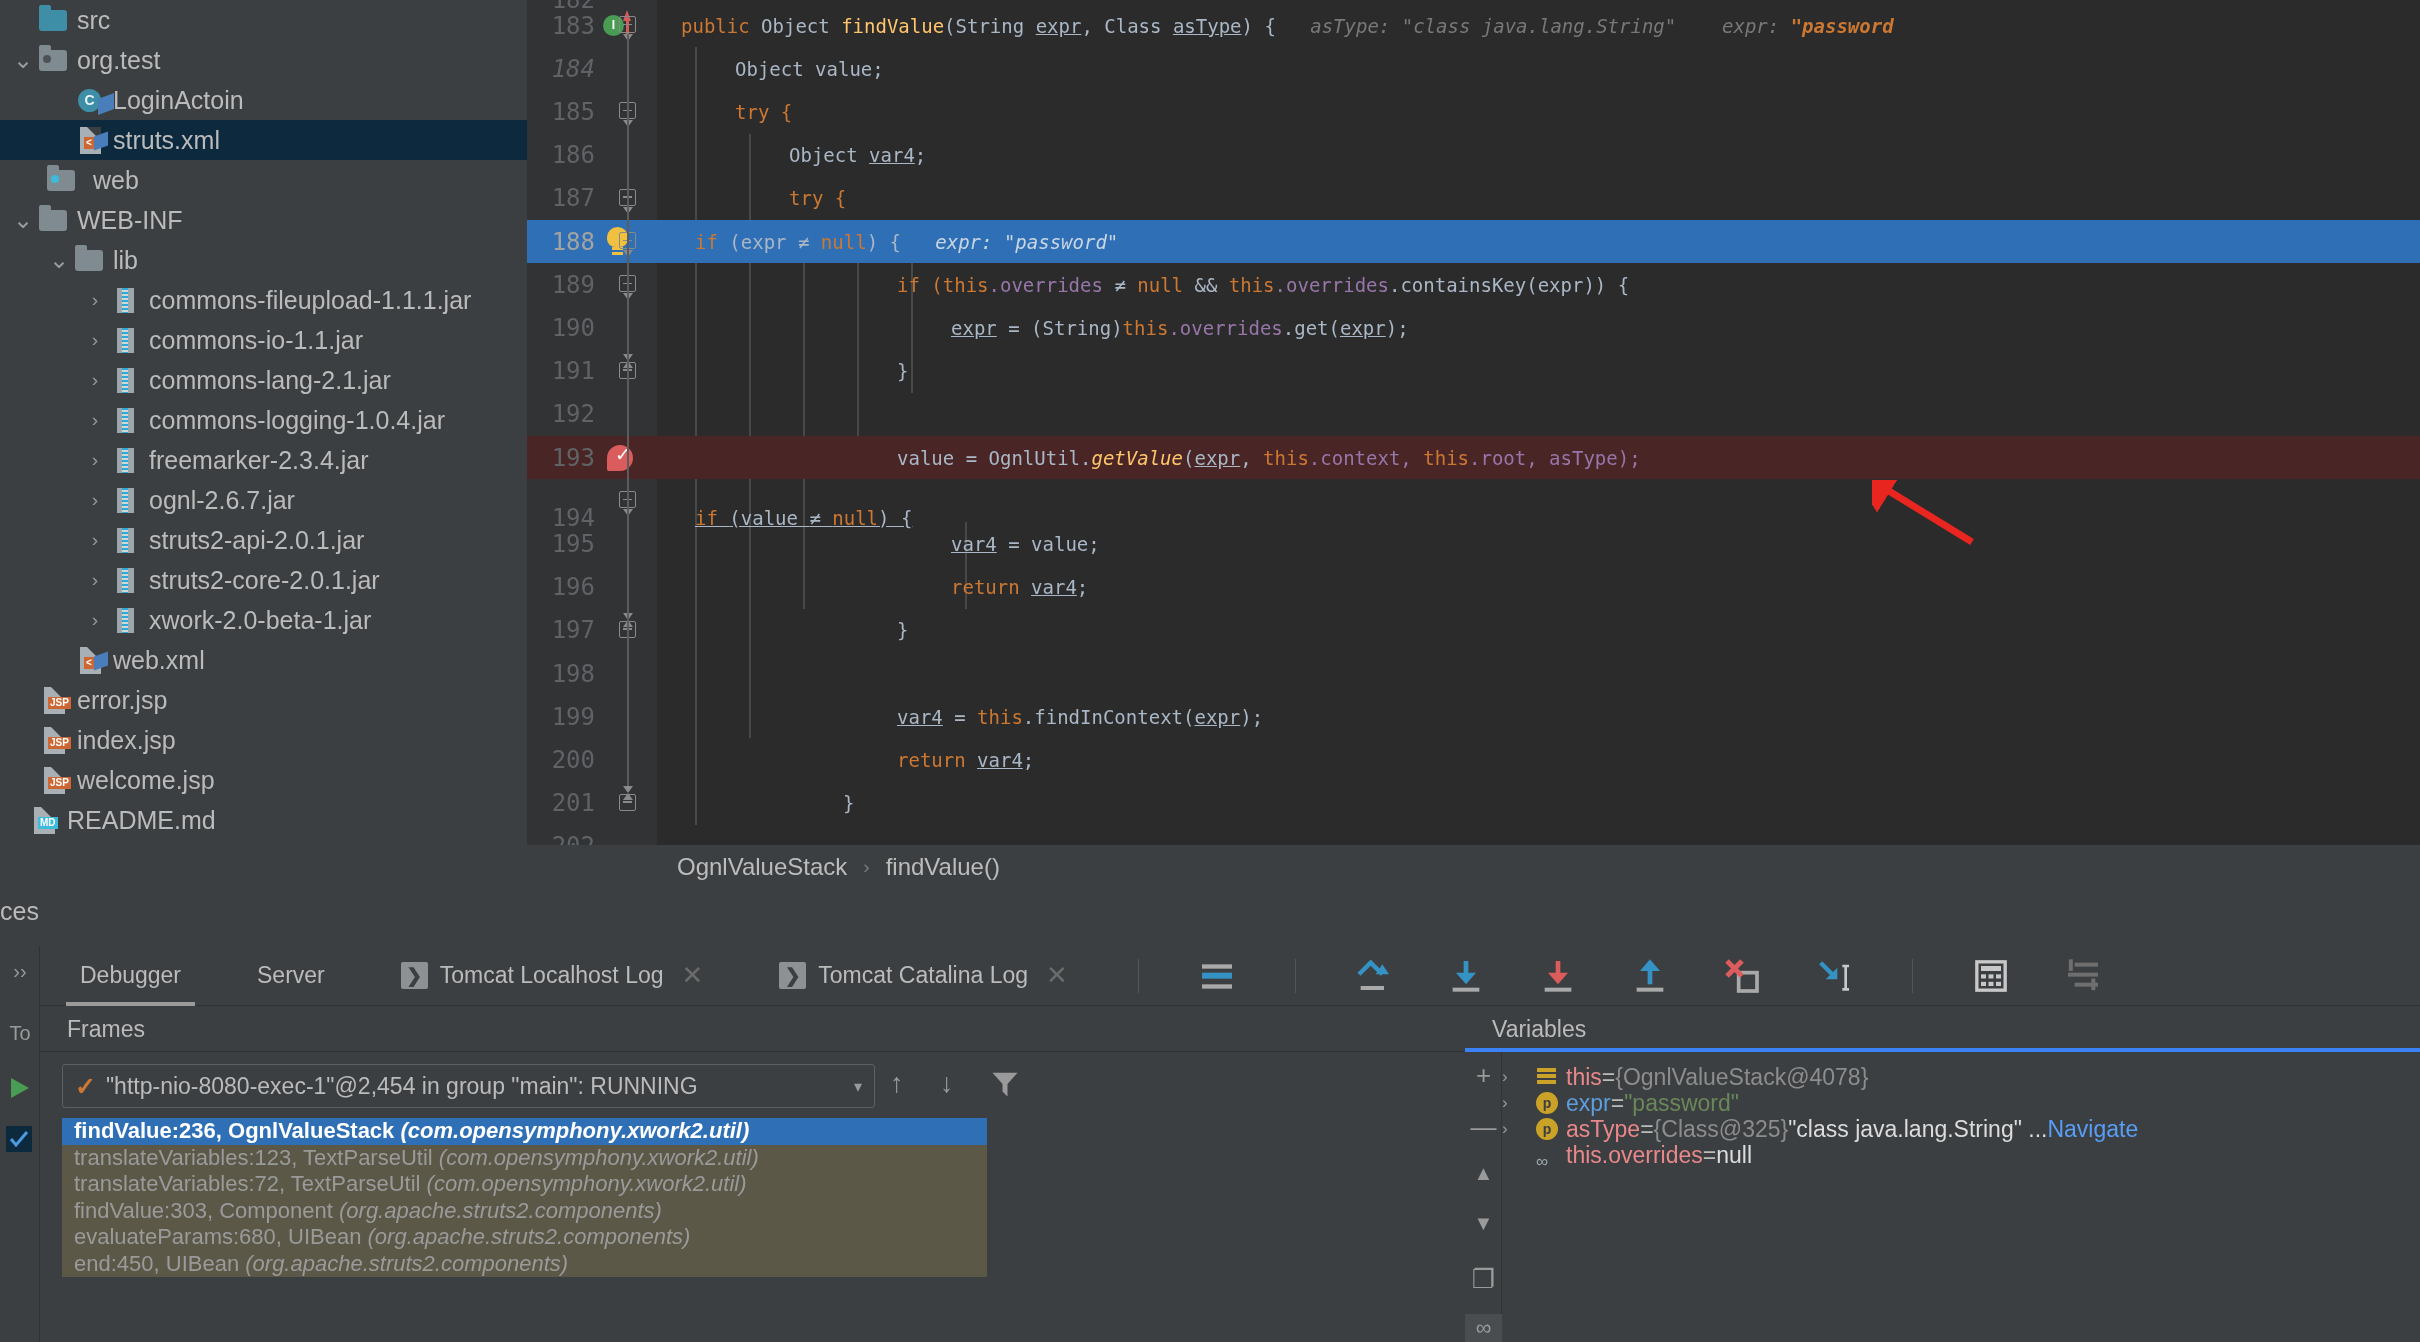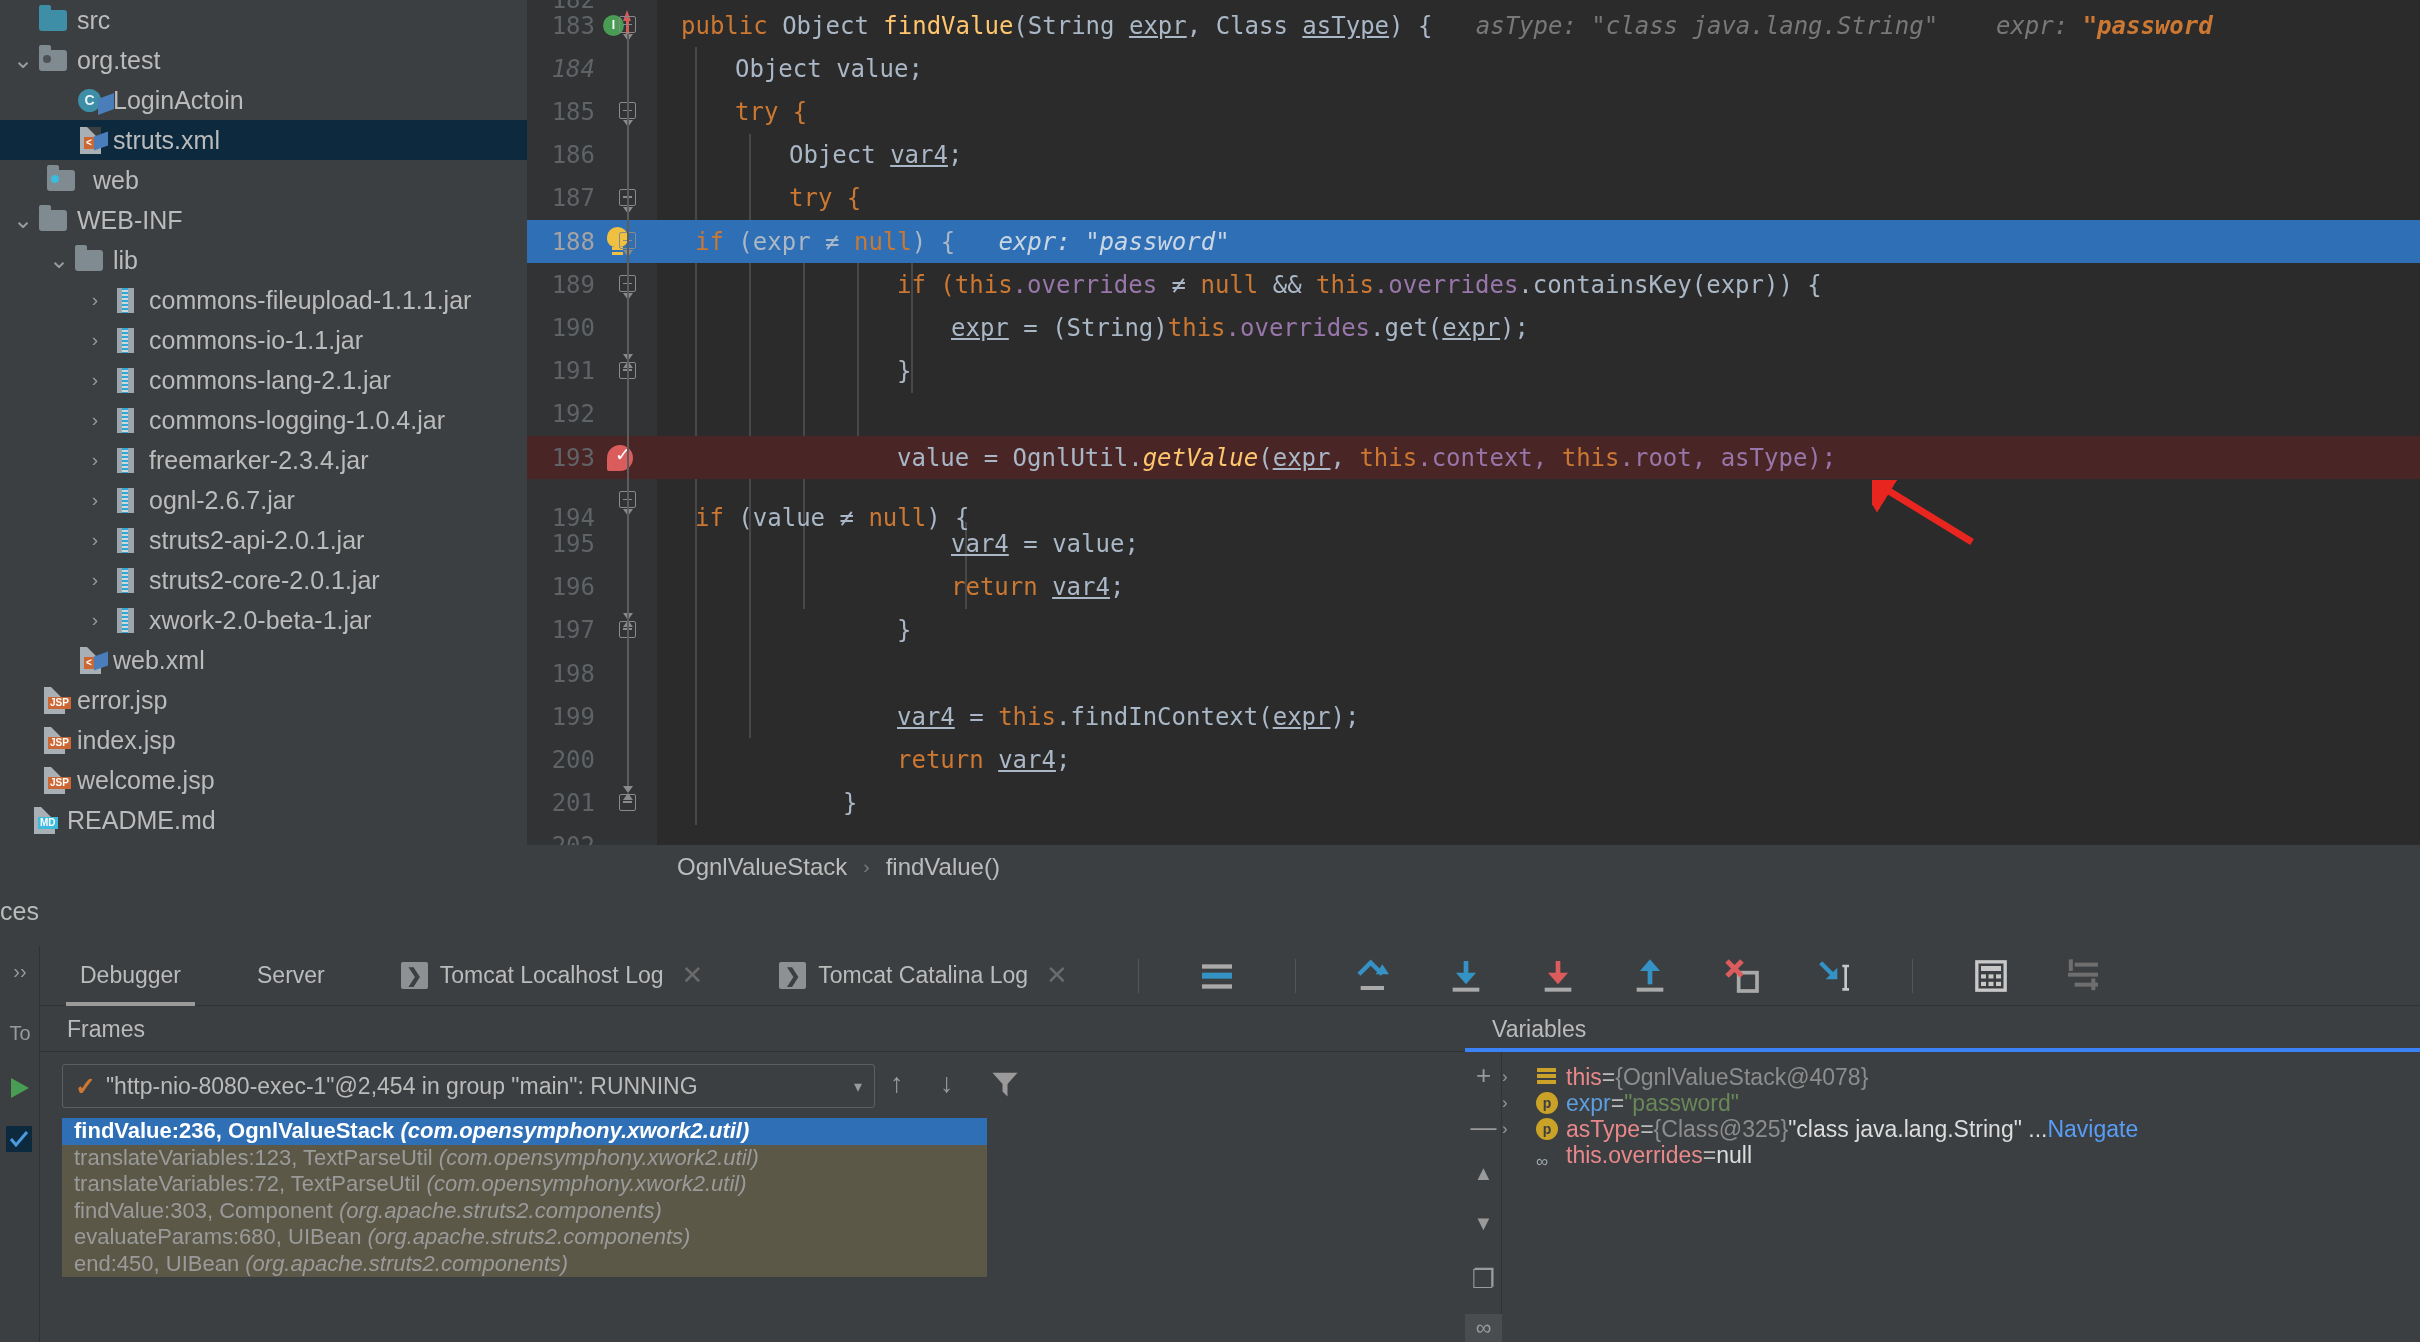--- a/index.html
+++ b/index.html
@@ -66,21 +66,21 @@
   .code-line {
     position:absolute; left:0; width:1893px; height:43px; display:flex; align-items:center;
   }
   .ln {
     width:68px; text-align:right; color:#606366; font-size:24px;
     font-family:"DejaVu Sans Mono", monospace; flex:0 0 68px;
   }
   .ln.cur { color:#a4a3a3; }
   .gut-icons { flex:0 0 62px; height:43px; position:relative; }
   .code-text {
-    font-family:"DejaVu Sans Mono", monospace; font-size:24px; color:#a9b7c6;
+    font-family:"DejaVu Sans Mono", monospace; font-size:19px; color:#a9b7c6;
     white-space:pre; margin-left:38px; letter-spacing:0px;
   }
   .hl-exec { background:#2f6fb5; }
   .hl-bp   { background:#492525; }
   .hl-exec-gutter { position:absolute; left:0; top:0; width:130px; height:43px; background:#2f6fb5; }
   .hl-bp-gutter   { position:absolute; left:0; top:0; width:130px; height:43px; background:#492525; }
 
   
   .kw { color:#cc7832; }
   .ty { color:#a9b7c6; }
@@ -447,21 +447,21 @@
           <span class="ln" style="position: relative; z-index: 2;">193</span>
           <span class="gut-icons" style="z-index: 2;">
             <span class="bp-dot"></span>
             <span class="bp-chk">✓</span>
           </span>
           <span class="code-text hl-bp" style="margin-left: 240px; padding-left: 0px; position: relative; z-index: 2; background: transparent;"><span class="pun">value = OgnlUtil.</span><span class="mth it">getValue</span><span class="pun">(</span><span class="par">expr</span><span class="pun">, </span><span class="kw">this</span><span class="fld">.context, </span><span class="kw">this</span><span class="fld">.root, asType);</span></span>
         </div>
         <div class="code-line" style="top: 496px;">
           <span class="ln" style="position: relative; z-index: 2;">194</span>
           <span class="gut-icons" style="z-index: 2;"></span>
-          <span class="code-text" style="padding-left: 0px; position: relative; z-index: 2;"><span class="kw">if </span><span class="pun">(value </span><span class="pun">≠ </span><span class="kw">null</span><span class="pun">) {</span></span>
+          <span class="code-text" style="padding-left: 0px; position: relative; z-index: 2; text-decoration: underline;"><span class="kw">if </span><span class="pun">(value </span><span class="pun">≠ </span><span class="kw">null</span><span class="pun">) {</span></span>
         </div>
         <div class="code-line" style="top: 522.4px;">
           <span class="ln" style="position: relative; z-index: 2;">195</span>
           <span class="gut-icons" style="z-index: 2;"></span>
           <span class="code-text" style="margin-left: 294px; padding-left: 0px; position: relative; z-index: 2;"><span class="par">var4</span><span class="pun"> = value;</span></span>
         </div>
         <div class="code-line" style="top: 565.6px;">
           <span class="ln" style="position: relative; z-index: 2;">196</span>
           <span class="gut-icons" style="z-index: 2;"></span>
           <span class="code-text" style="margin-left: 294px; padding-left: 0px; position: relative; z-index: 2;"><span class="kw">return </span><span class="par">var4</span><span class="pun">;</span></span>

